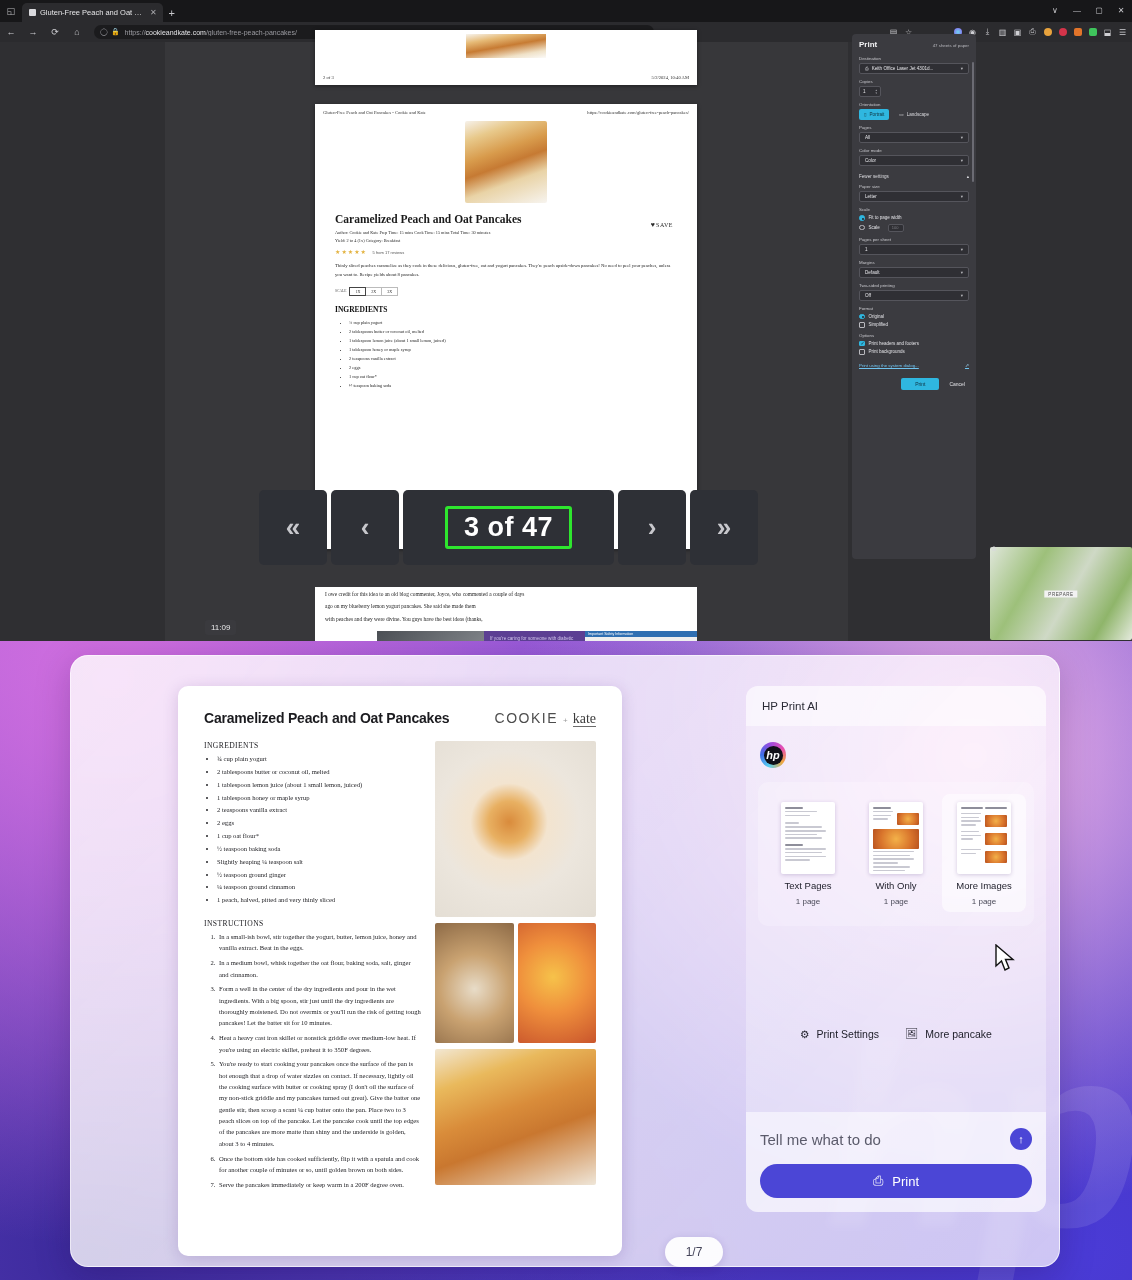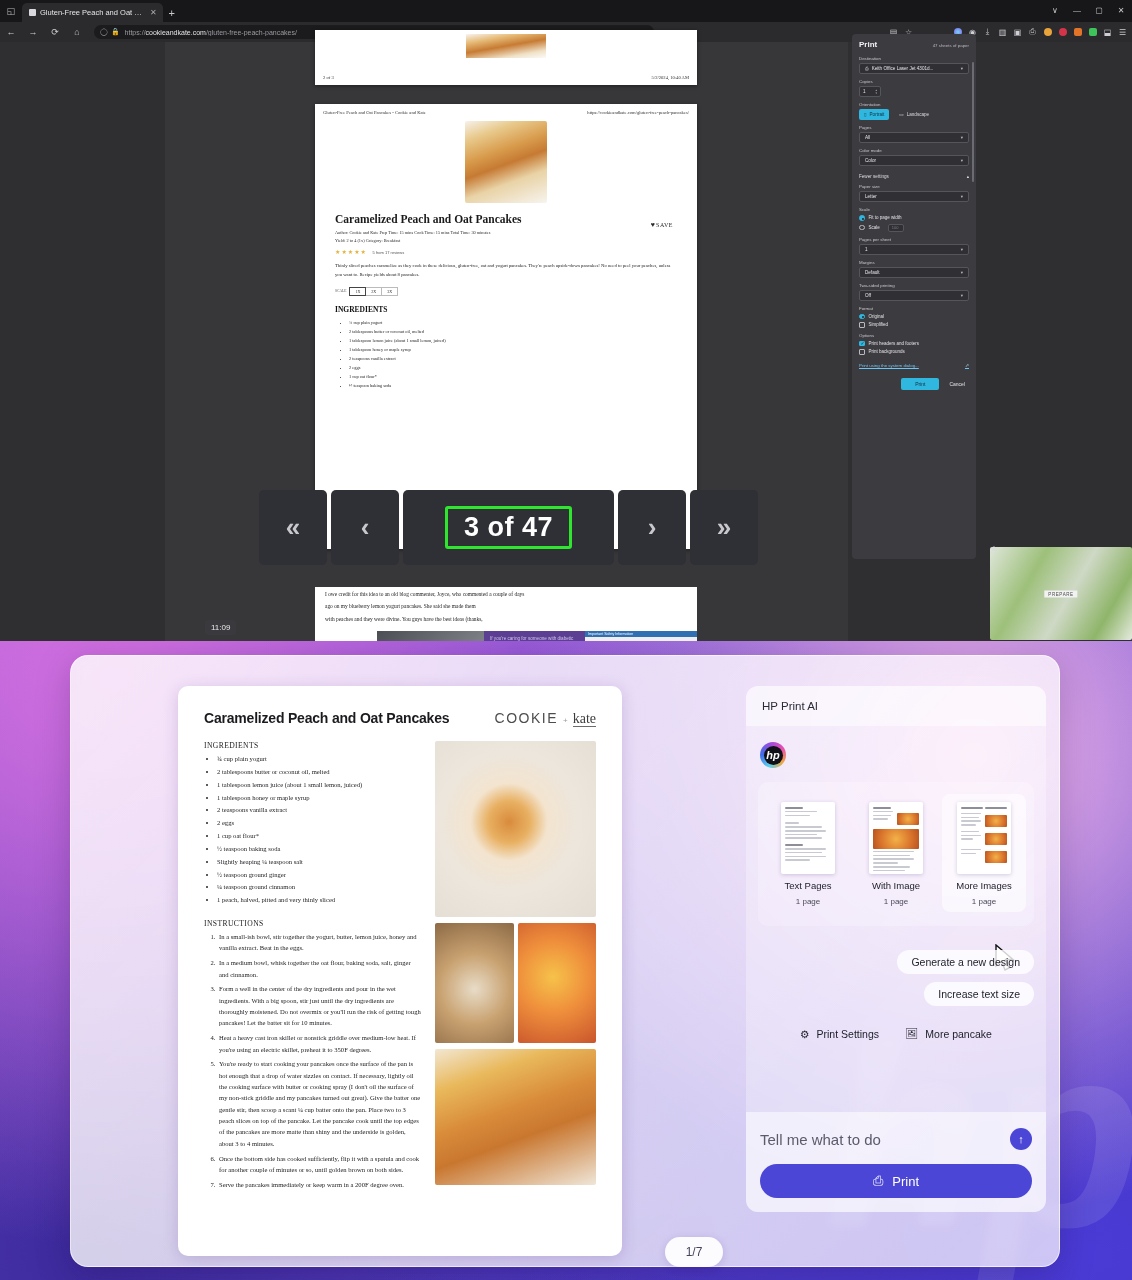--- a/index.html
+++ b/index.html
@@ -671,21 +671,21 @@
                     </div>
                   </div>
                 <div class="timg"></div>
                 <div class="tl w90"></div>
                   <div class="tl w80"></div>
                   <div class="tl w90"></div>
                   <div class="tl w55"></div>
                 <div class="tl w80"></div>
                   <div class="tl w70"></div>
               </div>
-              <div class="cname">With Image</div>
+              <div class="cname">With Only</div>
               <div class="cpages">1 page</div>
             </div>
 
             <div class="ai-card sel">
               <div class="thumb">
                 <div class="trow" style="margin-bottom:2px">
                     <div class="tl w70 dark"></div>
                     <div class="tl w40 dark"></div>
                   </div>
                 <div class="trow">
@@ -723,24 +723,20 @@
               <div class="cpages">1 page</div>
             </div>
           </div>
 
           <div class="cursor">
             <svg width="22" height="30" viewBox="0 0 22 30">
               <path d="M1 1 L1 22 L6.5 17 L10 26 L14 24 L10.5 15.5 L18 15.5 Z" fill="#fff" stroke="#111" stroke-width="1.4"></path>
             </svg>
           </div>
 
-          <div class="chips">
-            <div class="chip">Generate a new design</div>
-            <div class="chip">Increase text size</div>
-          </div>
 
           <div class="ai-tools">
             <div class="tool">
               <span>⚙</span>
               <span>Print Settings</span>
             </div>
             <div class="tool">
               <span>🖼</span>
               <span>More pancake</span>
             </div>

